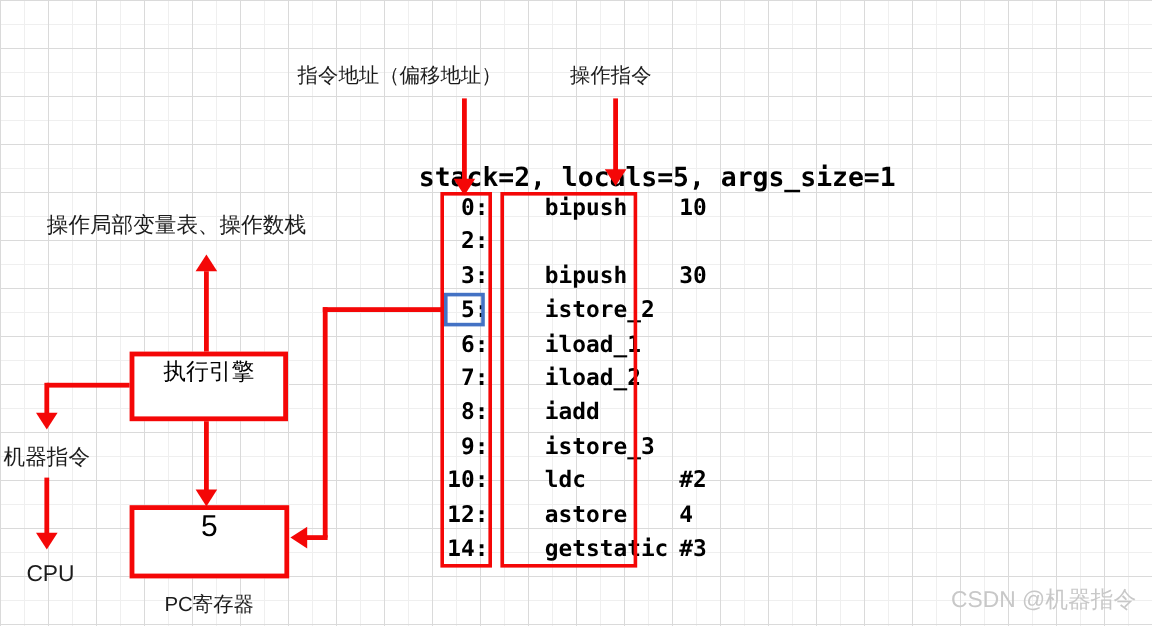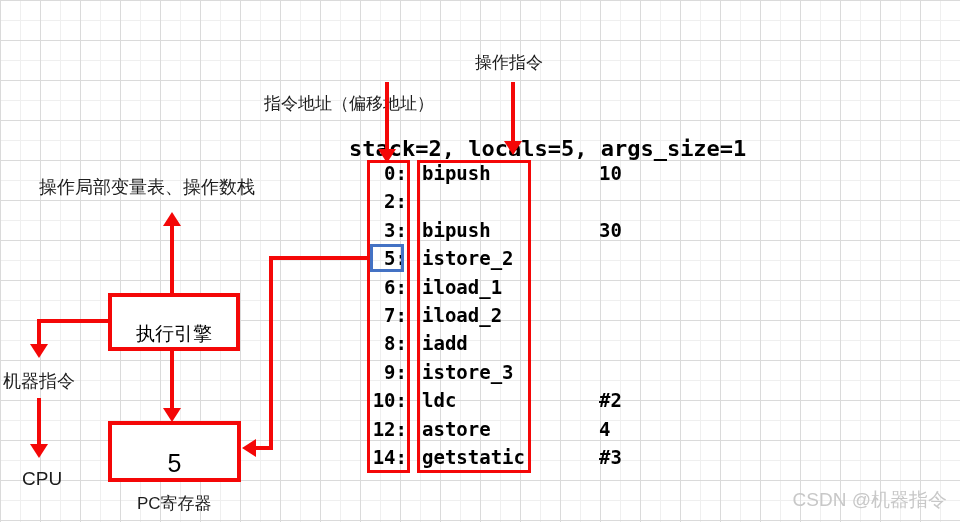--- a/index.html
+++ b/index.html
@@ -24,38 +24,38 @@
   
   .vline{position:absolute;width:4px;background:#f40707;z-index:5;}
   .hline{position:absolute;height:4px;background:#f40707;z-index:5;}
   .tri{position:absolute;width:0;height:0;z-index:6;}
   .tri-down{border-left:9px solid transparent;border-right:9px solid transparent;border-top:14px solid #f40707;}
   .tri-up{border-left:9px solid transparent;border-right:9px solid transparent;border-bottom:14px solid #f40707;}
   .tri-left{border-top:9px solid transparent;border-bottom:9px solid transparent;border-right:14px solid #f40707;}
   
   .redbox{position:absolute;border:3px solid #f40707;box-sizing:border-box;z-index:4;background:transparent;}
   .nodebox{position:absolute;border:4px solid #f40707;box-sizing:border-box;background:#fff;z-index:4;
-           display:flex;align-items:flex-end;justify-content:center;}
+           display:flex;align-items:flex-start;justify-content:center;}
   .bluebox{position:absolute;border:3px solid #4472c4;box-sizing:border-box;z-index:7;background:transparent;}
   
   #code-rows{position:absolute;left:0;top:159px;width:960px;z-index:2;}
   .code-row{position:relative;height:28.4px;}
   .code-row span{position:absolute;top:0;line-height:28.4px;
                  font-family:"DejaVu Sans Mono","Liberation Mono",monospace;font-weight:700;font-size:19px;white-space:pre;}
   .code-row .off{left:330px;width:77px;text-align:right;}
-  .code-row .mn{left:422px;}
-  .code-row .op{left:599px;}
+  .code-row .mn{left:422px;padding-left:32px;}
+  .code-row .op{left:566px;}
   #watermark{position:absolute;right:13px;top:487px;font-size:19px;color:#c8c8c8;z-index:3;white-space:nowrap;}
 </style>
 </head>
 <body>
 
 <div id="canvas">
 
-  <div class="abs cjk-label" style="left:264px;top:51px;margin-top:41px;">指令地址（偏移地址）</div>
+  <div class="abs cjk-label" style="left:248px;top:51px;">指令地址（偏移地址）</div>
   <div class="abs cjk-label" style="left:475px;top:51px;">操作指令</div>
 
   <div class="vline" style="left:385px;top:82px;height:68px;"></div>
   <div class="tri tri-down" style="left:378px;top:149px;"></div>
 
   <div class="vline" style="left:511px;top:82px;height:60px;"></div>
   <div class="tri tri-down" style="left:504px;top:141px;"></div>
 
   <div class="abs code" style="left:349px;top:136px;">stack=2, locals=5, args_size=1</div>
 

